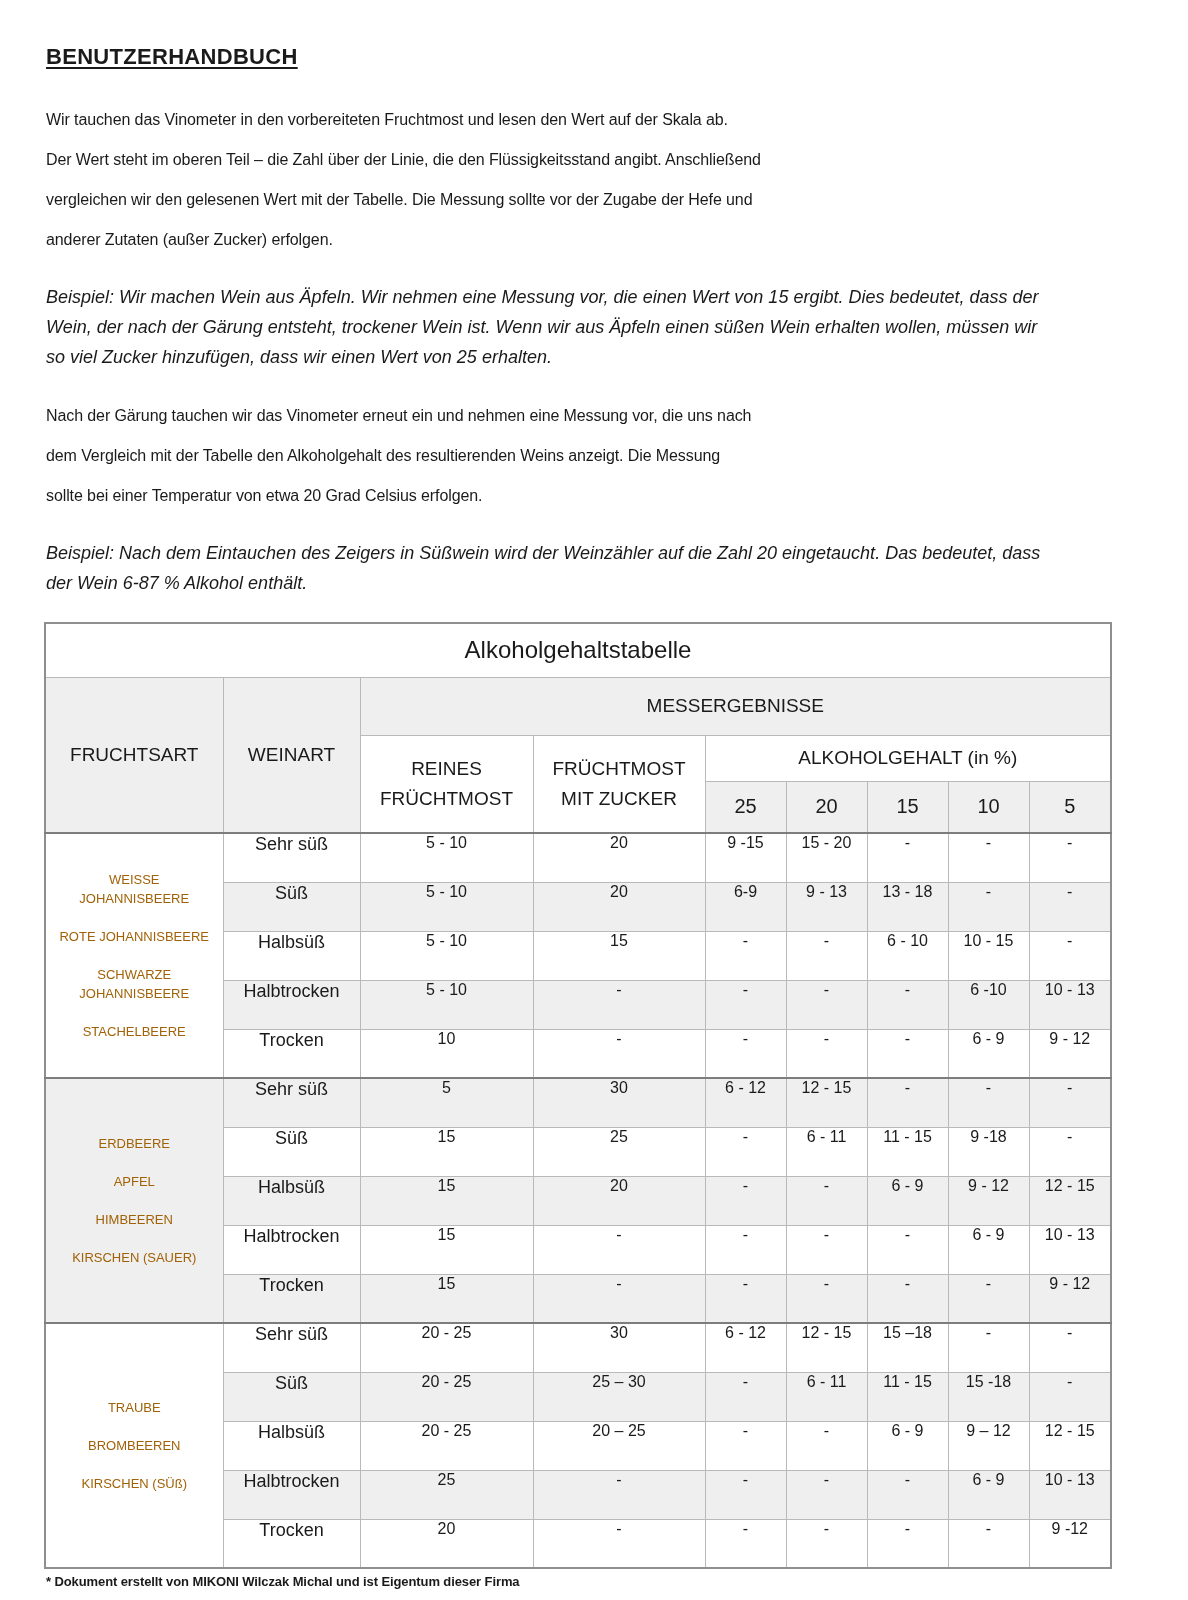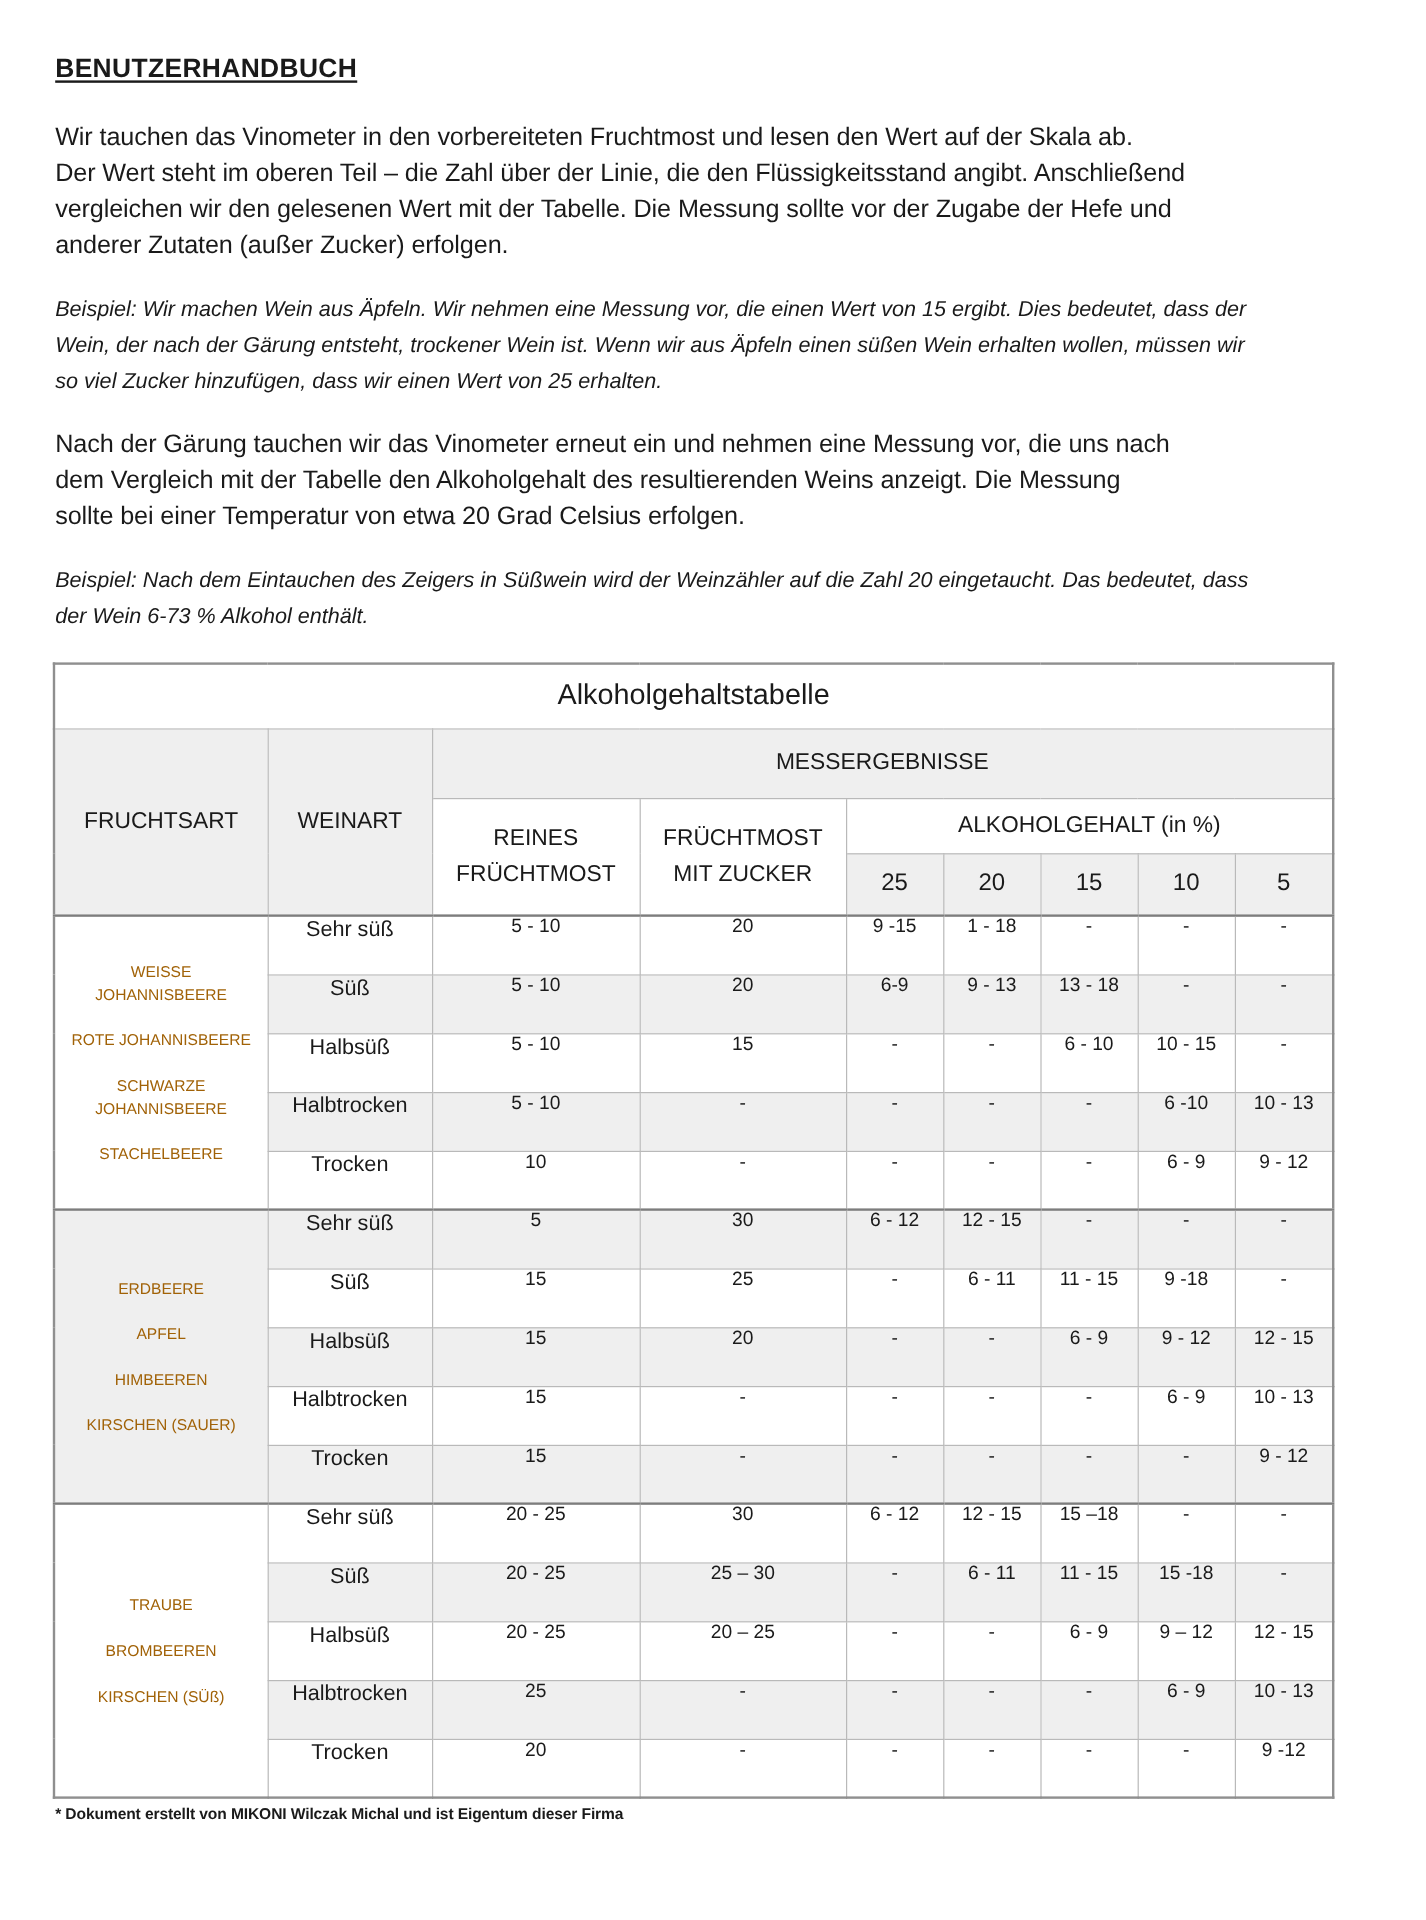--- a/index.html
+++ b/index.html
@@ -23,22 +23,22 @@
     text-align:left;
     font-size:22px;
     font-weight:bold;
     letter-spacing:.3px;
     text-decoration:underline;
     text-decoration-thickness:2px;
     text-underline-offset:3px;
   }
   .para{
     margin:0 0 22px 0;
-    font-size:21px;
-    line-height:30px;
+    font-size:16px;
+    line-height:40px;
     white-space:pre-line;
     letter-spacing:-0.1px;
   }
   .example{
     margin:0 0 24px 0;
     font-style:italic;
     font-size:18px;
     line-height:30px;
     white-space:pre-line;
   }
@@ -111,21 +111,21 @@
 
   <p class="example">Beispiel: Wir machen Wein aus Äpfeln. Wir nehmen eine Messung vor, die einen Wert von 15 ergibt. Dies bedeutet, dass der
 Wein, der nach der Gärung entsteht, trockener Wein ist. Wenn wir aus Äpfeln einen süßen Wein erhalten wollen, müssen wir
 so viel Zucker hinzufügen, dass wir einen Wert von 25 erhalten.</p>
 
   <p class="para">Nach der Gärung tauchen wir das Vinometer erneut ein und nehmen eine Messung vor, die uns nach
 dem Vergleich mit der Tabelle den Alkoholgehalt des resultierenden Weins anzeigt. Die Messung
 sollte bei einer Temperatur von etwa 20 Grad Celsius erfolgen.</p>
 
   <p class="example">Beispiel: Nach dem Eintauchen des Zeigers in Süßwein wird der Weinzähler auf die Zahl 20 eingetaucht. Das bedeutet, dass
-der Wein 6-73 % Alkohol enthält.</p>
+der Wein 6-87 % Alkohol enthält.</p>
 
   <table class="alc-table">
     <colgroup>
       <col style="width:178px">
         <col style="width:137px">
         <col style="width:173px">
         <col style="width:172px">
       <col style="width:81px">
         <col style="width:81px">
         <col style="width:81px">
@@ -164,21 +164,21 @@
 ROTE JOHANNISBEERE
 
 SCHWARZE
 JOHANNISBEERE
 
 STACHELBEERE</td>
           <td class="weinart-cell plainbg group-start">Sehr süß</td>
           <td class="value-cell plainbg group-start">5 - 10</td>
           <td class="value-cell plainbg group-start">20</td>
           <td class="value-cell plainbg group-start">9 -15</td>
-          <td class="value-cell plainbg group-start">1 - 18</td>
+          <td class="value-cell plainbg group-start">15 - 20</td>
           <td class="value-cell plainbg group-start">-</td>
           <td class="value-cell plainbg group-start">-</td>
           <td class="value-cell plainbg group-start">-</td>
         </tr>
         <tr>
           <td class="weinart-cell band">Süß</td>
           <td class="value-cell band">5 - 10</td>
           <td class="value-cell band">20</td>
           <td class="value-cell band">6-9</td>
           <td class="value-cell band">9 - 13</td>

